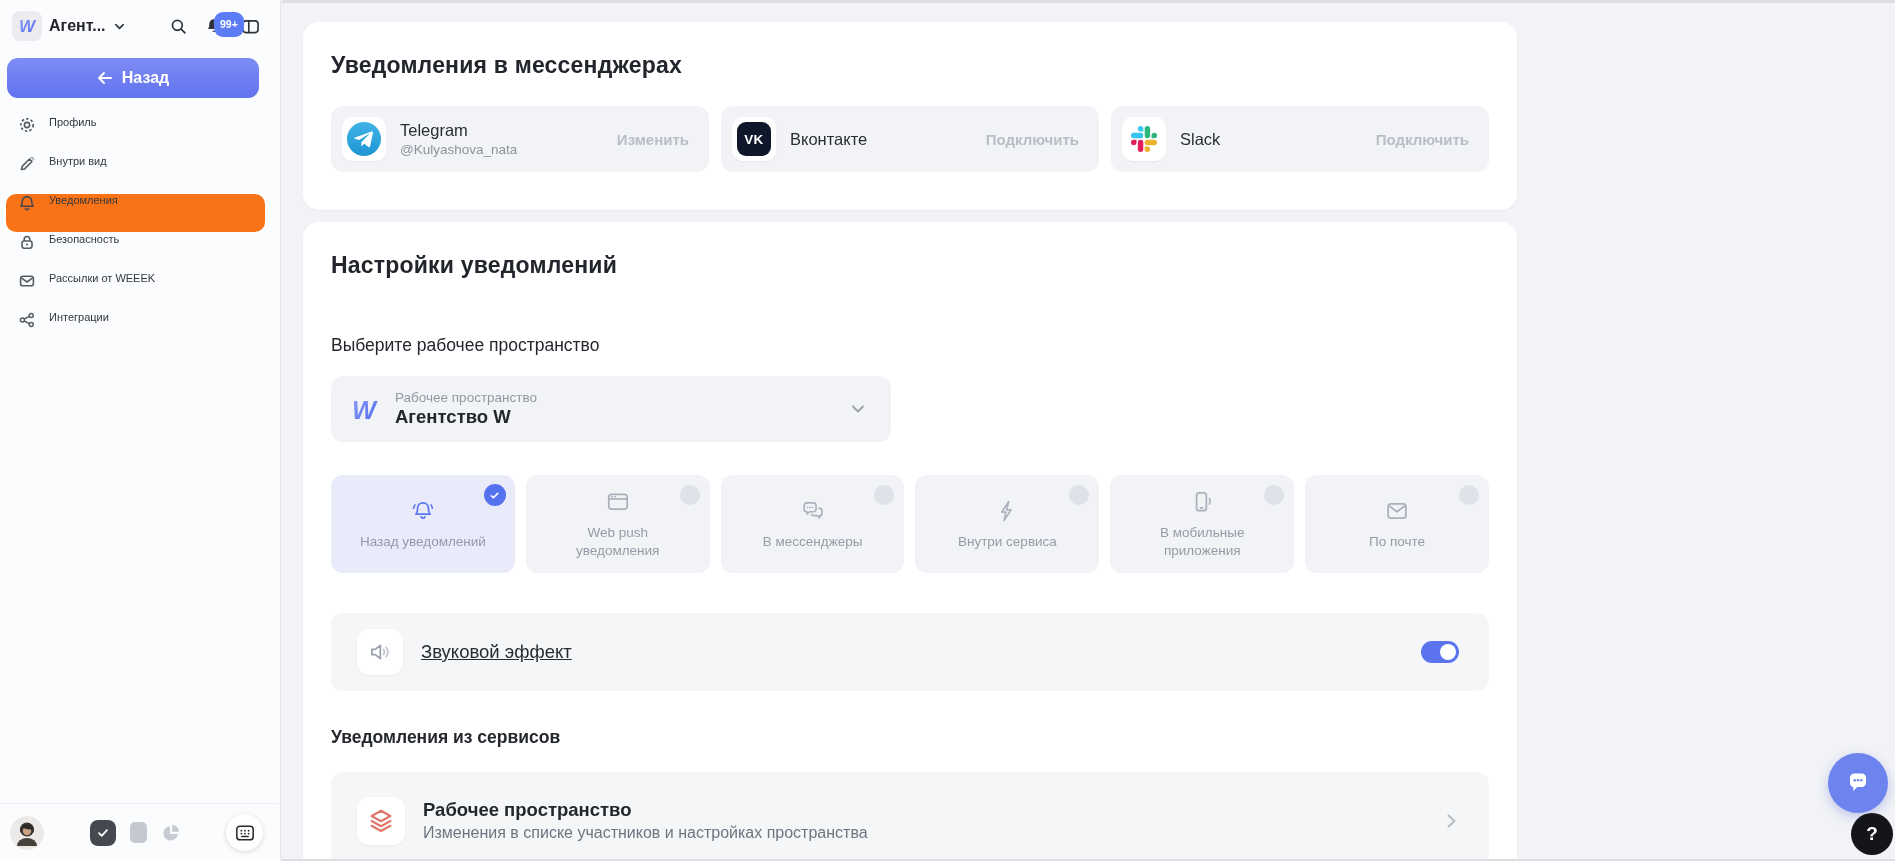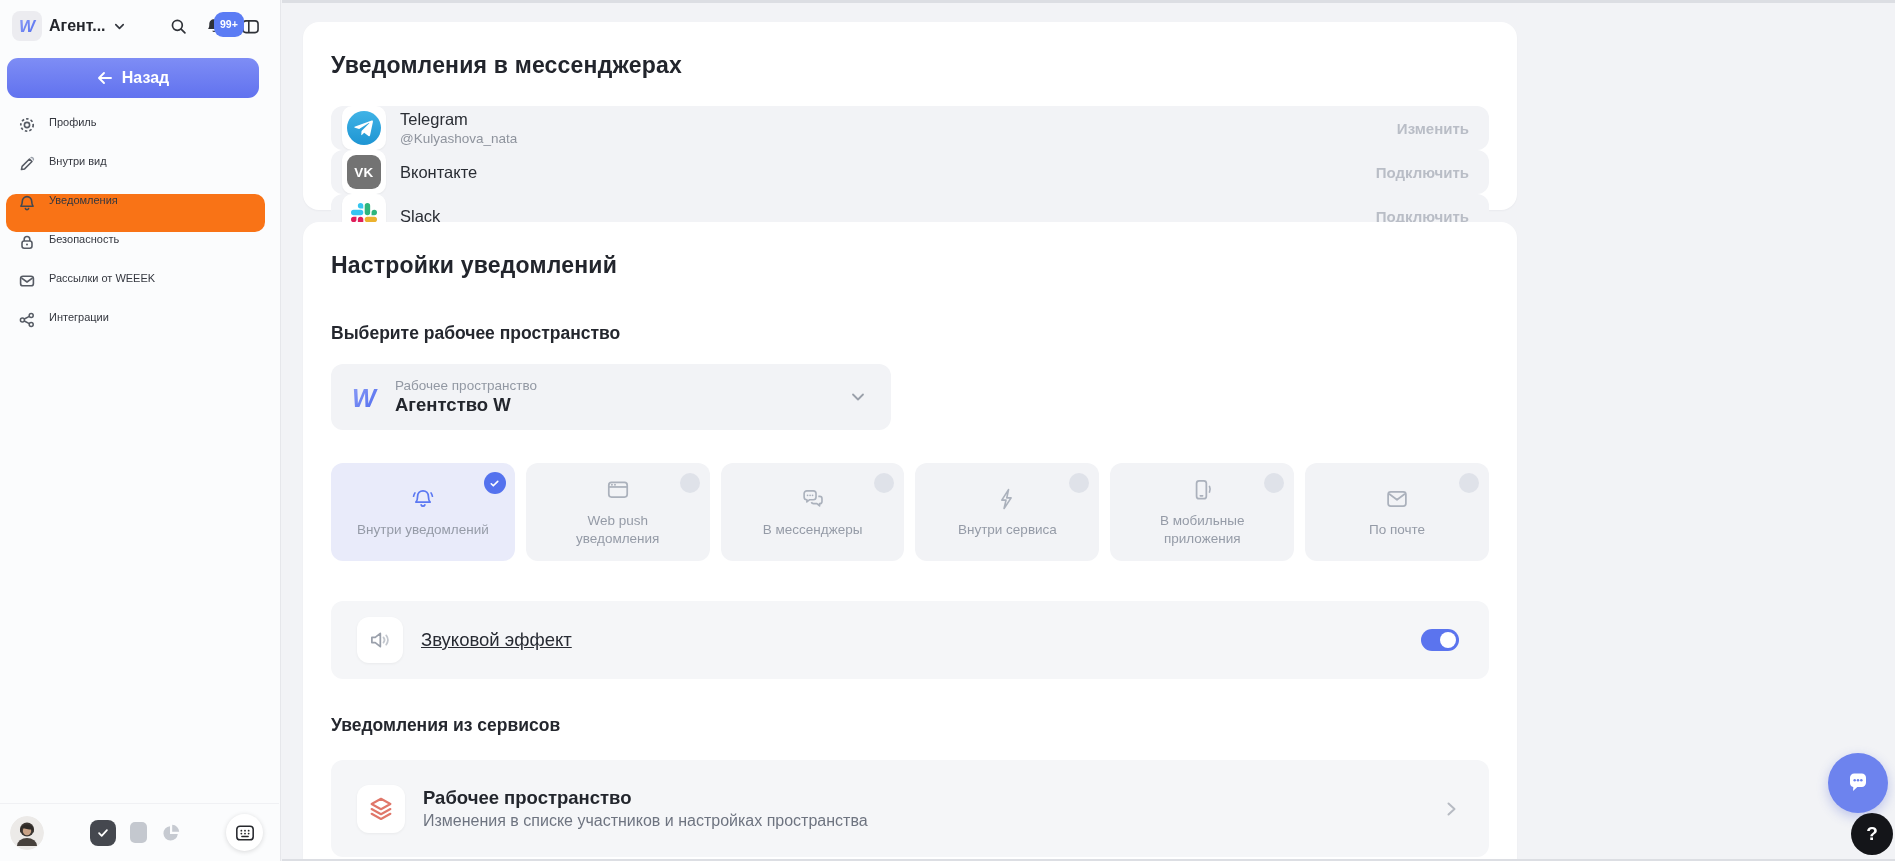--- a/index.html
+++ b/index.html
@@ -36,31 +36,31 @@
   
   .main { position:absolute; left:282px; top:0; right:0; bottom:0; background:#f2f3f6; }
   .main-topline { position:absolute; top:0; left:0; right:0; height:3px; background:#dcdee3; }
   .main-bottomline { position:absolute; bottom:0; left:0; right:0; height:2px; background:#dcdee3; z-index:5; }
 
   .card { position:absolute; left:21px; width:1214px; background:#fff; border-radius:16px; box-shadow:0 1px 2px rgba(16,24,40,.04); padding:30px 28px; }
   .card-messengers { top:22px; height:188px; }
   .card-settings { top:222px; height:720px; }
   .card-title { margin:0; font-size:23px; font-weight:700; color:#22252c; letter-spacing:.2px; }
 
-  .msgr-row { display:flex; margin-top:27px;flex-direction:column; }
+  .msgr-row { display:flex; gap:12px; margin-top:27px; }
   .msgr { flex:1; height:66px; background:#f2f3f6; border-radius:12px; display:flex; align-items:center; padding:0 20px 0 11px; gap:14px; cursor:pointer; }
   .msgr-tile { width:44px; height:44px; border-radius:10px; background:#fff; display:flex; align-items:center; justify-content:center; box-shadow:0 1px 2px rgba(0,0,0,.05); flex:none; }
   .tg-circle { width:34px; height:34px; border-radius:50%; background:linear-gradient(180deg,#40b3e6,#1e95d3); display:flex; align-items:center; justify-content:center; }
-  .vk-square { width:34px; height:34px; border-radius:9px; background:#737373; color:#fff; font-weight:700; font-size:13.5px; display:flex; align-items:center; justify-content:center; letter-spacing:.3px; }
+  .vk-square { width:34px; height:34px; border-radius:9px; background:#0f172a; color:#fff; font-weight:700; font-size:13.5px; display:flex; align-items:center; justify-content:center; letter-spacing:.3px; }
   .msgr-texts { display:flex; flex-direction:column; gap:2px; }
   .msgr-name { font-size:16.5px; color:#2a2d34; }
   .msgr-sub { font-size:13.5px; color:#8e939d; }
   .msgr-action { margin-left:auto; font-size:15px; font-weight:700; color:#b9bdc6; cursor:pointer; }
 
-  .section-sub { margin:44px 0 0; font-size:17.5px; font-weight:700; color:#24272e; }
+  .section-sub { margin:56px 0 0; font-size:17.5px; font-weight:400; color:#24272e; }
   .ws-select { margin-top:20px; width:560px; height:66px; background:#f2f3f6; border-radius:12px; display:flex; align-items:center; padding:0 24px 0 14px; gap:12px; cursor:pointer; }
   .ws-select-texts { display:flex; flex-direction:column; gap:1px; }
   .ws-label { font-size:13.5px; color:#9298a3; }
   .ws-value { font-size:18.5px; font-weight:700; color:#23262d; }
   .ws-chevron { margin-left:auto; display:flex; }
 
   .channels { display:flex; gap:11px; margin-top:33px; }
   .channel { flex:1; height:98px; background:#f2f3f6; border-radius:12px; position:relative; display:flex; flex-direction:column; align-items:center; justify-content:center; gap:9px; cursor:pointer; }
   .channel.selected { background:#e9ebfa; }
   .channel-label { font-size:13.5px; color:#959ba7; text-align:center; line-height:1.3; max-width:132px; }
@@ -322,21 +322,21 @@
                 <path d="M6 12.5l3.8 3.7L18 8" fill="none" stroke="#fff" stroke-width="3" stroke-linecap="round" stroke-linejoin="round"></path>
               </svg>
           </span>
           <span class="channel-icon">
             <svg width="26" height="26" viewBox="0 0 24 24">
                 <path d="M12 4.4c2.9 0 5 2.2 5 5.2 0 3.3.8 4.4 1.6 5.2H5.4c.8-.8 1.6-1.9 1.6-5.2 0-3 2.1-5.2 5-5.2z" fill="none" stroke="#5b78f2" stroke-width="1.6" stroke-linejoin="round"></path>
                 <path d="M10.3 17.4a1.8 1.8 0 0 0 3.4 0" fill="none" stroke="#5b78f2" stroke-width="1.6" stroke-linecap="round"></path>
                 <path d="M4.6 6.3a9.6 9.6 0 0 0-1.3 3.2M19.4 6.3a9.6 9.6 0 0 1 1.3 3.2" fill="none" stroke="#5b78f2" stroke-width="1.5" stroke-linecap="round"></path>
               </svg>
           </span>
-          <span class="channel-label">Внутри уведомлений</span>
+          <span class="channel-label">Назад уведомлений</span>
         </div>
 
         <div class="channel">
           <span class="channel-badge"></span>
           <span class="channel-icon">
             <svg width="26" height="26" viewBox="0 0 24 24">
                 <rect x="3.5" y="5" width="17" height="13.5" rx="2.5" fill="none" stroke="#abb1bc" stroke-width="1.6"></rect>
                 <path d="M3.5 9.2h17" stroke="#abb1bc" stroke-width="1.6"></path>
                 <circle cx="6.4" cy="7.1" r=".9" fill="#abb1bc"></circle>
                 <circle cx="9.2" cy="7.1" r=".9" fill="#abb1bc"></circle>

